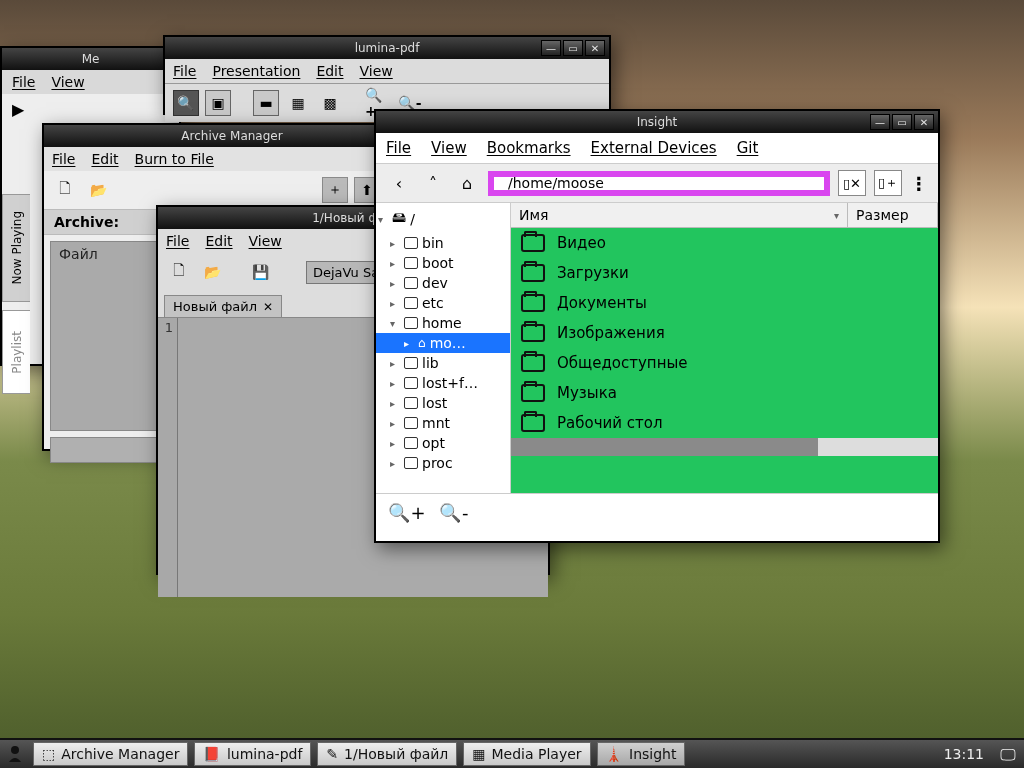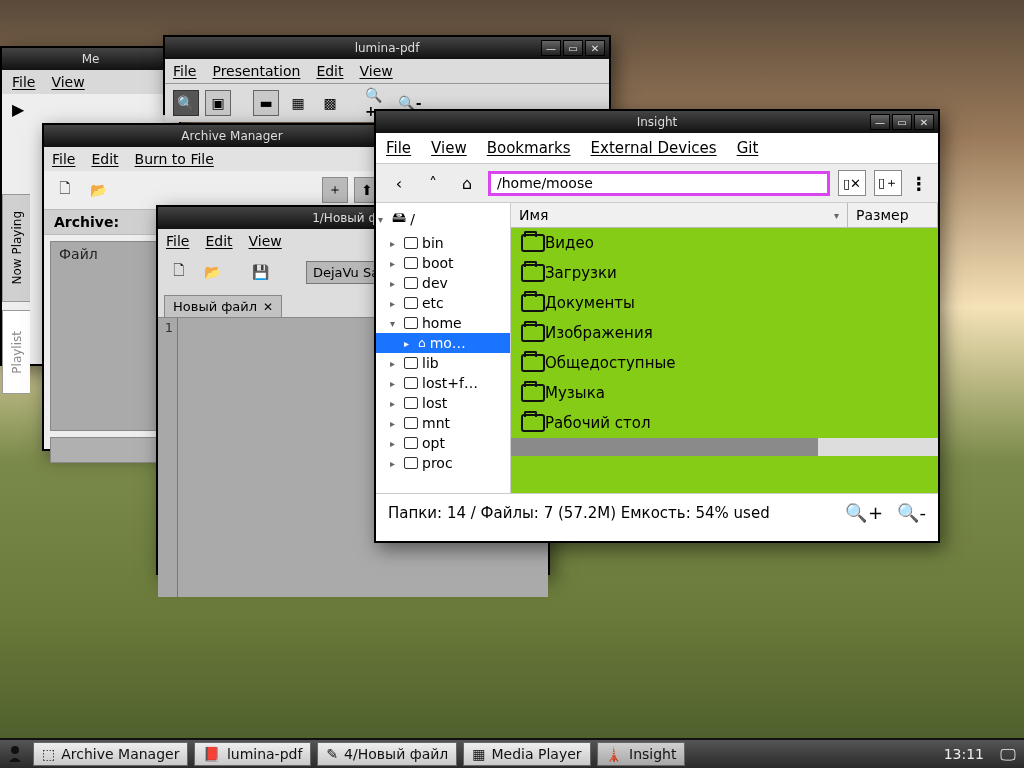--- a/index.html
+++ b/index.html
@@ -55,39 +55,39 @@
 .tab .x { font-size:12px; cursor:pointer; }
 .editarea { display:flex; height:280px; border-top:1px solid #888; }
 .gutter { width:20px; background:#a8a8a8; text-align:right; padding:2px 4px; font-size:13px; color:#333; border-right:1px solid #777; }
 .textpane { flex:1; background:#aaa; }
 
 
 #insight { left:374px; top:109px; width:566px; height:434px; background:#fff; }
 #insight .menubar { background:#fff; border-bottom:none; padding:6px 10px; gap:20px; font-size:15px; }
 .itool { display:flex; align-items:center; gap:8px; padding:6px 10px; background:#ededed; border-top:1px solid #ccc; border-bottom:1px solid #ccc; }
 .navbtn { width:26px; height:26px; display:flex; align-items:center; justify-content:center; font-size:16px; cursor:pointer; }
-.pathbox { flex:1; border:3px solid #d946ef; background:#fff; height:25px; padding:2px 6px; font-size:14px; }
+.pathbox { flex:1; border:6px solid #d946ef; background:#fff; height:25px; padding:2px 14px; font-size:14px; }
 .smallbtn { width:28px; height:26px; border:1px solid #888; background:#fff; display:flex; align-items:center; justify-content:center; font-size:13px; cursor:pointer; }
 .vmore { font-size:18px; font-weight:bold; cursor:pointer; }
 .isplit { display:flex; height:290px; }
 .tree { width:135px; border-right:1px solid #ccc; overflow:hidden; font-size:14px; background:#fff; padding-top:2px; }
 .trow { display:flex; align-items:center; gap:4px; padding:2px 4px; white-space:nowrap; cursor:pointer; }
 .trow.root { padding-left:2px; }
 .trow.d1 { padding-left:14px; }
 .trow.d2 { padding-left:28px; }
 .trow.sel { background:#1a74ff; color:#fff; }
 .caret { font-size:10px; width:10px; color:#666; }
 .fldicon { width:14px; height:12px; border:1.6px solid #333; border-radius:2px; display:inline-block; }
 .homeicon { font-size:12px; }
-.listpane { flex:1; background:#84cc16; overflow:hidden; }
+.listpane { flex:1; background:#22c55e; overflow:hidden; }
 .listhdr { display:flex; background:#f0f0f0; border-bottom:1px solid #bbb; font-size:14px; }
 .listhdr .col { padding:4px 8px; border-right:1px solid #bbb; }
 .col-name { flex:1; display:flex; align-items:center; justify-content:space-between; }
 .col-size { width:90px; }
-.frow { display:flex; align-items:flex-end; padding:6px 10px; font-size:15px; }
+.frow { display:flex; align-items:flex-end; gap:12px; padding:6px 10px; font-size:15px; }
 .bigfolder { width:24px; height:18px; border:2.3px solid #111; border-radius:3px; position:relative; }
 .bigfolder::before { content:""; position:absolute; top:-5px; left:1px; width:9px; height:4px; border:2.3px solid #111; border-bottom:none; border-radius:2px 2px 0 0; }
 .hscroll { height:18px; background:#ddd; display:flex; }
 .hscroll .thumb { height:100%; background:#8a8a8a; }
 .statusbar { display:flex; align-items:center; justify-content:space-between; padding:8px 12px; font-size:15px; background:#fff; border-top:1px solid #ccc; }
 .zoombtns { display:flex; gap:14px; font-size:18px; }
 
 
 #taskbar { position:absolute; left:0; bottom:0; width:1024px; height:30px; background:linear-gradient(#555,#2a2a2a); border-top:2px solid #111; display:flex; align-items:center; color:#111; }
 .tbicon { width:30px; height:28px; display:flex; align-items:center; justify-content:center; font-size:18px; color:#111; }
@@ -333,21 +333,20 @@
             <span class="bigfolder"></span>
             <span>Рабочий стол</span>
           </div>
         </div>
       <div class="hscroll">
           <div class="thumb" style="width:72%;"></div>
         </div>
     </div>
   </div>
   <div class="statusbar">
-    <span>Папки: 14 / Файлы: 7 (57.2M) Емкость: 54% used</span>
     <div class="zoombtns">
       <span>🔍+</span>
       <span>🔍-</span>
     </div>
   </div>
 </div>
 
 <div id="taskbar">
   <div class="tbicon">
     <svg width="20" height="20" viewBox="0 0 20 20">
@@ -358,21 +357,21 @@
   <div class="taskbtn">
       <span>⬚</span>
       <span>Archive Manager</span>
     </div>
   <div class="taskbtn">
       <span>📕</span>
       <span>lumina-pdf</span>
     </div>
   <div class="taskbtn">
       <span>✎</span>
-      <span>4/Новый файл</span>
+      <span>1/Новый файл</span>
     </div>
   <div class="taskbtn">
       <span>▦</span>
       <span>Media Player</span>
     </div>
   <div class="taskbtn active">
       <span>🗼</span>
       <span>Insight</span>
     </div>
   <div class="tspacer"></div>

